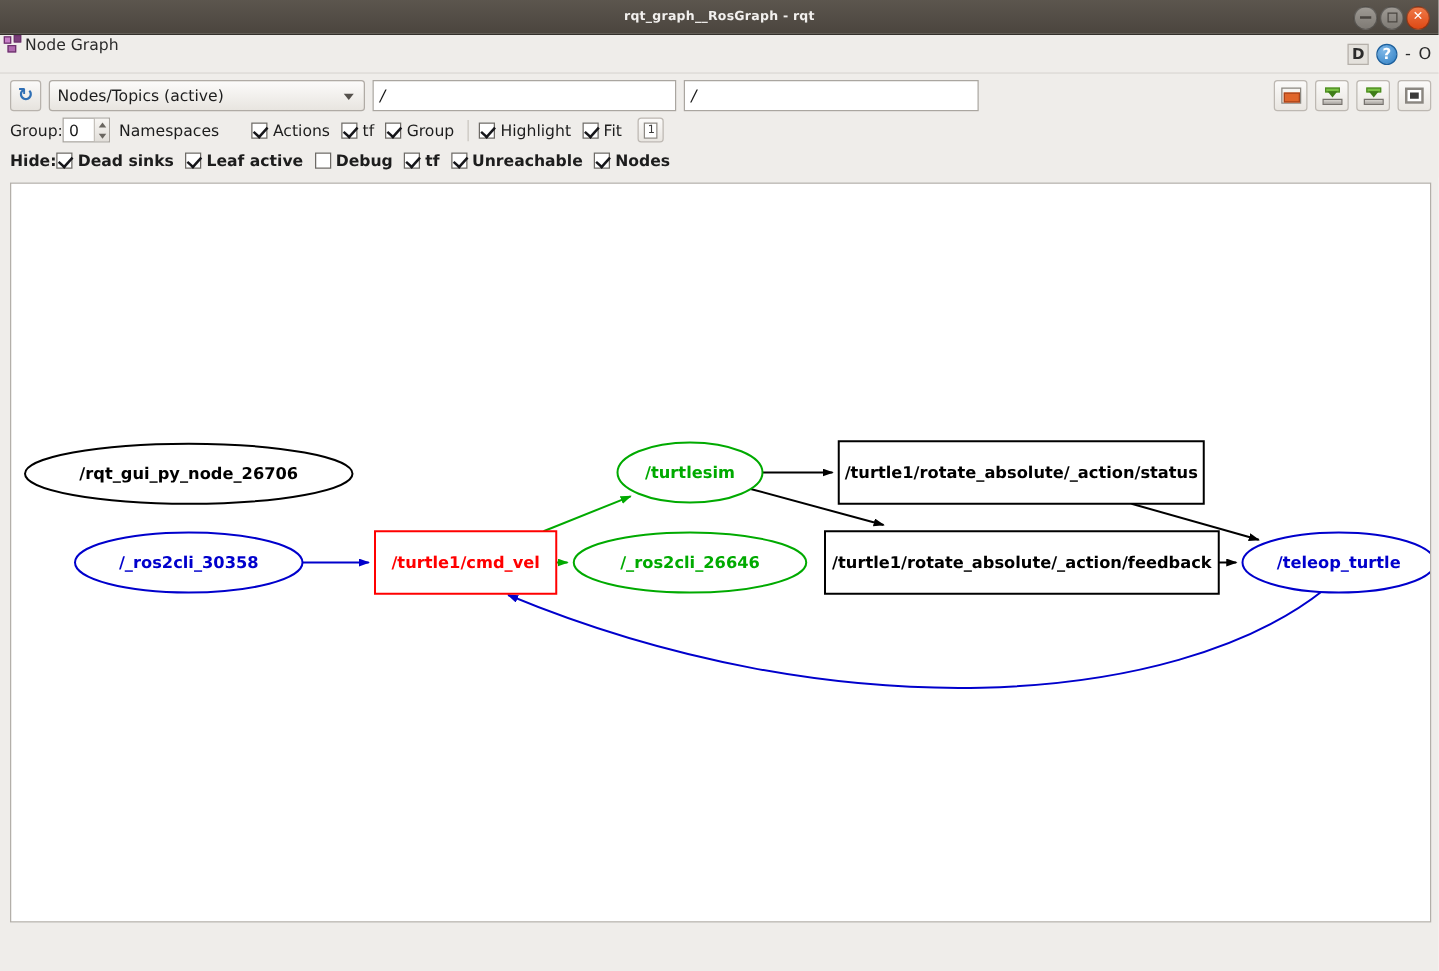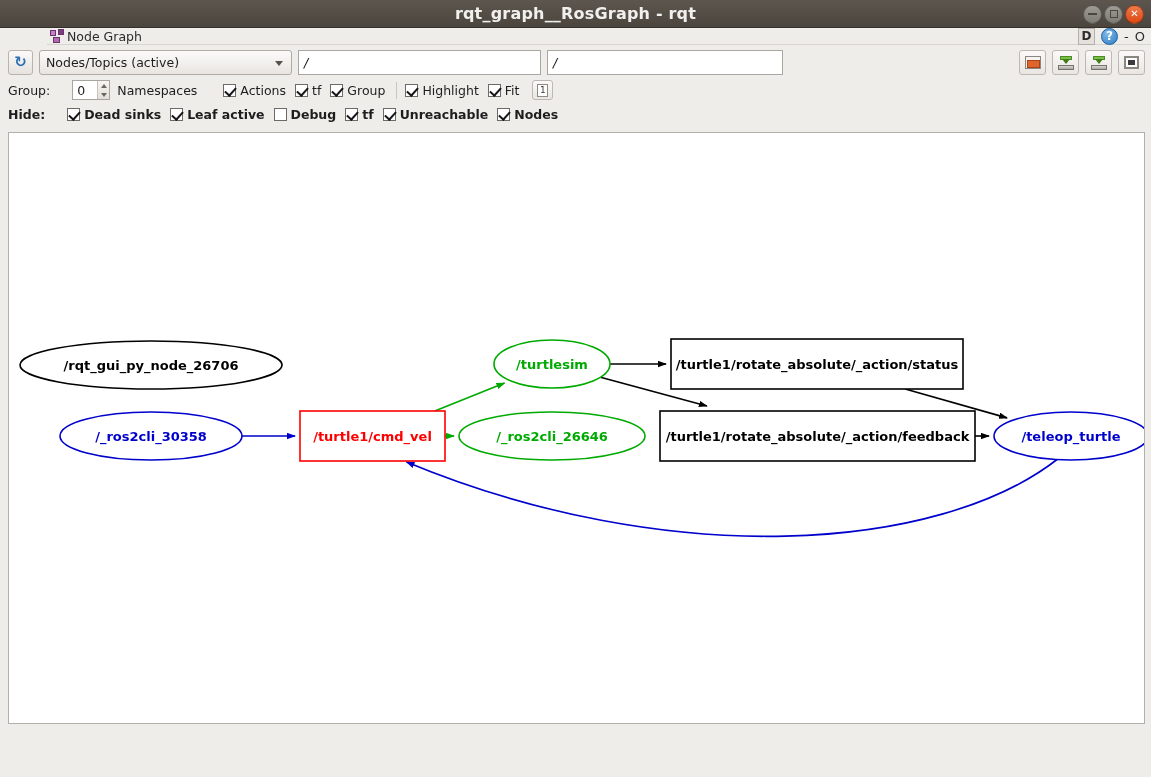--- a/index.html
+++ b/index.html
@@ -13,21 +13,21 @@
 
   
   .titlebar {
     height: 28px;
     background: linear-gradient(to bottom, #5c564e 0%, #4b453e 100%);
     display: flex; align-items: center; justify-content: center;
     position: relative;
     border-bottom: 1px solid #33302b;
   }
   .title-text {
-    color: #f2f0ee; font-size: 16px; font-weight: bold;
+    color: #f2f0ee; font-size: 10px; font-weight: bold;
     letter-spacing: .2px;
   }
   .win-buttons {
     position: absolute; right: 7px; top: 0; height: 28px;
     display: flex; align-items: center; gap: 2px;
   }
   .wb {
     width: 19px; height: 19px; border-radius: 50%;
     display: flex; align-items: center; justify-content: center;
     font-size: 11px; color: #3b3833; font-weight: bold;
@@ -35,25 +35,24 @@
   }
   .wb.min  { background: linear-gradient(to bottom,#9e9a94,#7e7a74); color:#4a4641;}
   .wb.max  { background: linear-gradient(to bottom,#9e9a94,#7e7a74); color:#4a4641;}
   .wb.close{ background: linear-gradient(to bottom,#f07a48,#dd4814); color:#fff;}
   .wb .gl { line-height: 1; font-size: 10px; }
   .sqico { width:8px;height:8px;border:1.5px solid #4a4641; display:block;}
   .dashico { width:9px;height:2px;background:#4a4641; display:block;}
 
   
   .dockbar {
-    height: 17px; background: #efedea;
-    display: flex; align-items: center;
+    height: 31px; background: #efedea;
+    display: flex; 
     padding: 0 6px 0 3px;
     border-bottom: 1px solid #d8d4cf;
-    margin-left: 47px;
   }
   .dock-ico {
     width: 15px; height: 15px; margin-right: 2px; position: relative; flex: none;
   }
   .dock-ico i {
     position: absolute; display: block; background: #9b4f9b;
     border: 1px solid #6d336d;
   }
   .dock-ico i.a { left:0; top:1px; width:6px; height:6px; background:#c77fc7;}
   .dock-ico i.b { left:8px; top:0px; width:6px; height:6px; background:#7a3f7a;}
@@ -119,21 +118,21 @@
   .ico-save .top{position:absolute;left:2px;top:0;width:12px;height:4px;background:#7ac143;border:1px solid #4e8a25;}
   .ico-save .arw{position:absolute;left:4px;top:3px;width:0;height:0;border-left:4px solid transparent;border-right:4px solid transparent;border-top:5px solid #3f7d18;}
   .ico-save .tray{position:absolute;left:0;bottom:0;width:16px;height:5px;background:linear-gradient(to bottom,#d9d6d1,#a9a5a0);border:1px solid #76726d;}
   
   .ico-img { width:15px;height:13px;border:2px solid #8a8680;background:#fff;position:relative;}
   .ico-img::after{content:"";position:absolute;left:2px;top:2px;right:2px;bottom:2px;background:#3a3a3a;}
 
   .row2, .row3 { display:flex; align-items:center; height:22px; font-size:12.5px; color:#1d1d1d; }
   .row2 { margin-top: 3px; }
   .row3 { margin-top: 2px; font-weight: bold; }
-  .lbl { margin-right: 22px; }
+  .lbl { margin-right: 0; }
   .spin {
     width: 38px; height: 20px; border:1px solid #a8a49e; background:#fff;
     display:flex; align-items:center; padding-left:4px;
     font-size:12.5px; position:relative; margin-right:7px;
   }
   .spin .btns{position:absolute;right:0;top:0;width:12px;height:100%;
     border-left:1px solid #c5c1bb;background:linear-gradient(to bottom,#f7f5f2,#e2dfda);
     display:flex;flex-direction:column;}
   .spin .btns i{flex:1;display:flex;align-items:center;justify-content:center;}
   .spin .btns i::before{content:"";width:0;height:0;border-left:3px solid transparent;border-right:3px solid transparent;}

